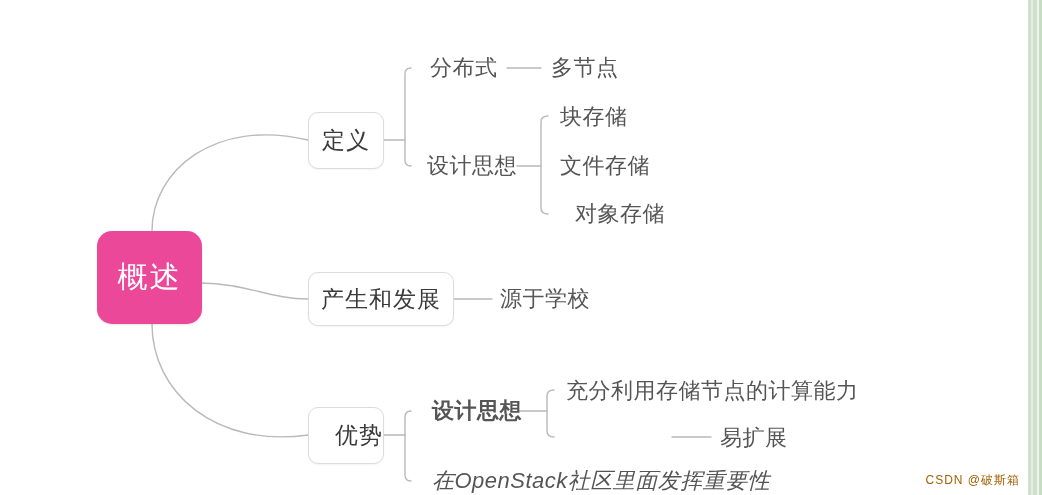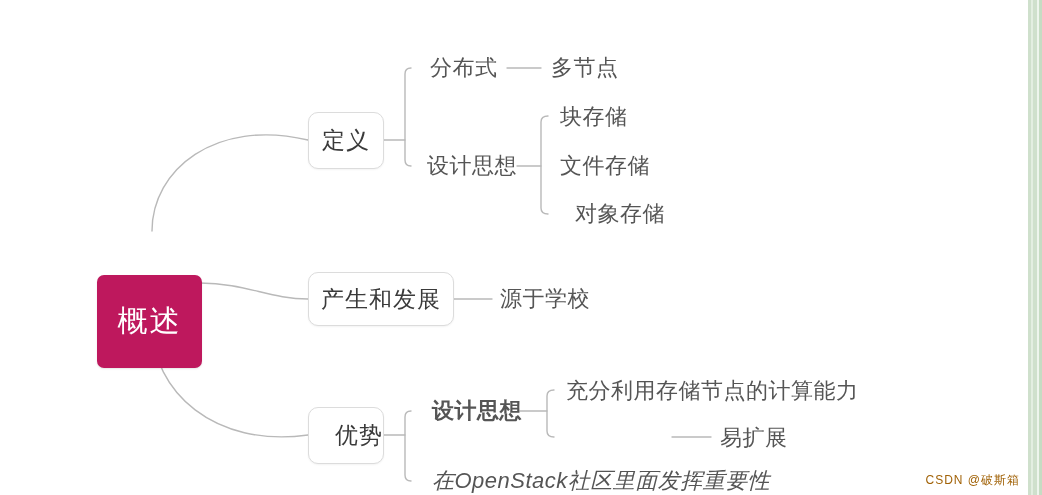--- a/index.html
+++ b/index.html
@@ -39,27 +39,26 @@
   }
   .node {
     position: absolute;
     box-sizing: border-box;
     display: flex;
     align-items: center;
     justify-content: center;
     white-space: nowrap;
   }
   .root-node {
-    background: #be185d;
-    border-radius: 7px;
+    background: #ec4899;
+    border-radius: 15px;
     color: #ffffff;
     font-size: 30px;
     letter-spacing: 2px;
     box-shadow: 0 1px 2px rgba(0,0,0,0.10);
-    margin-top: 44px;
   }
   .branch-node {
     background: #ffffff;
     border: 1px solid #dcdcdc;
     border-radius: 10px;
     color: #3a3a3a;
     font-size: 23px;
     letter-spacing: 1px;
     box-shadow: 0 1px 2px rgba(0,0,0,0.05);
   }

